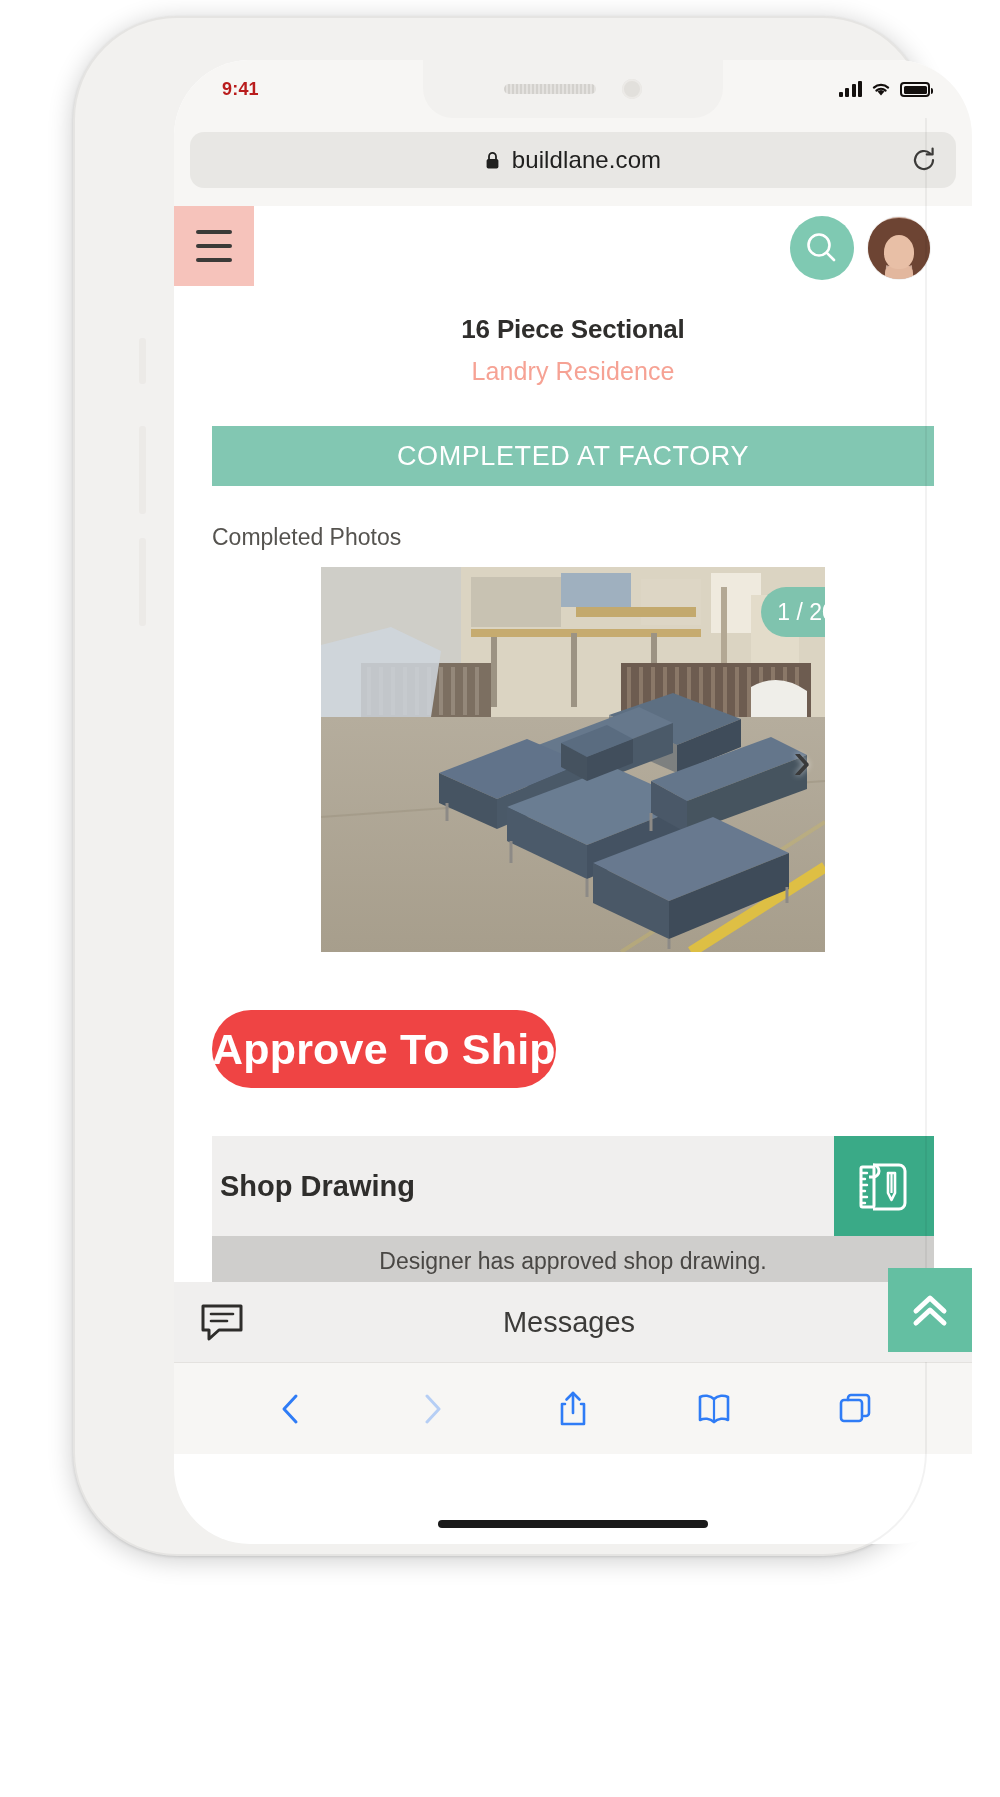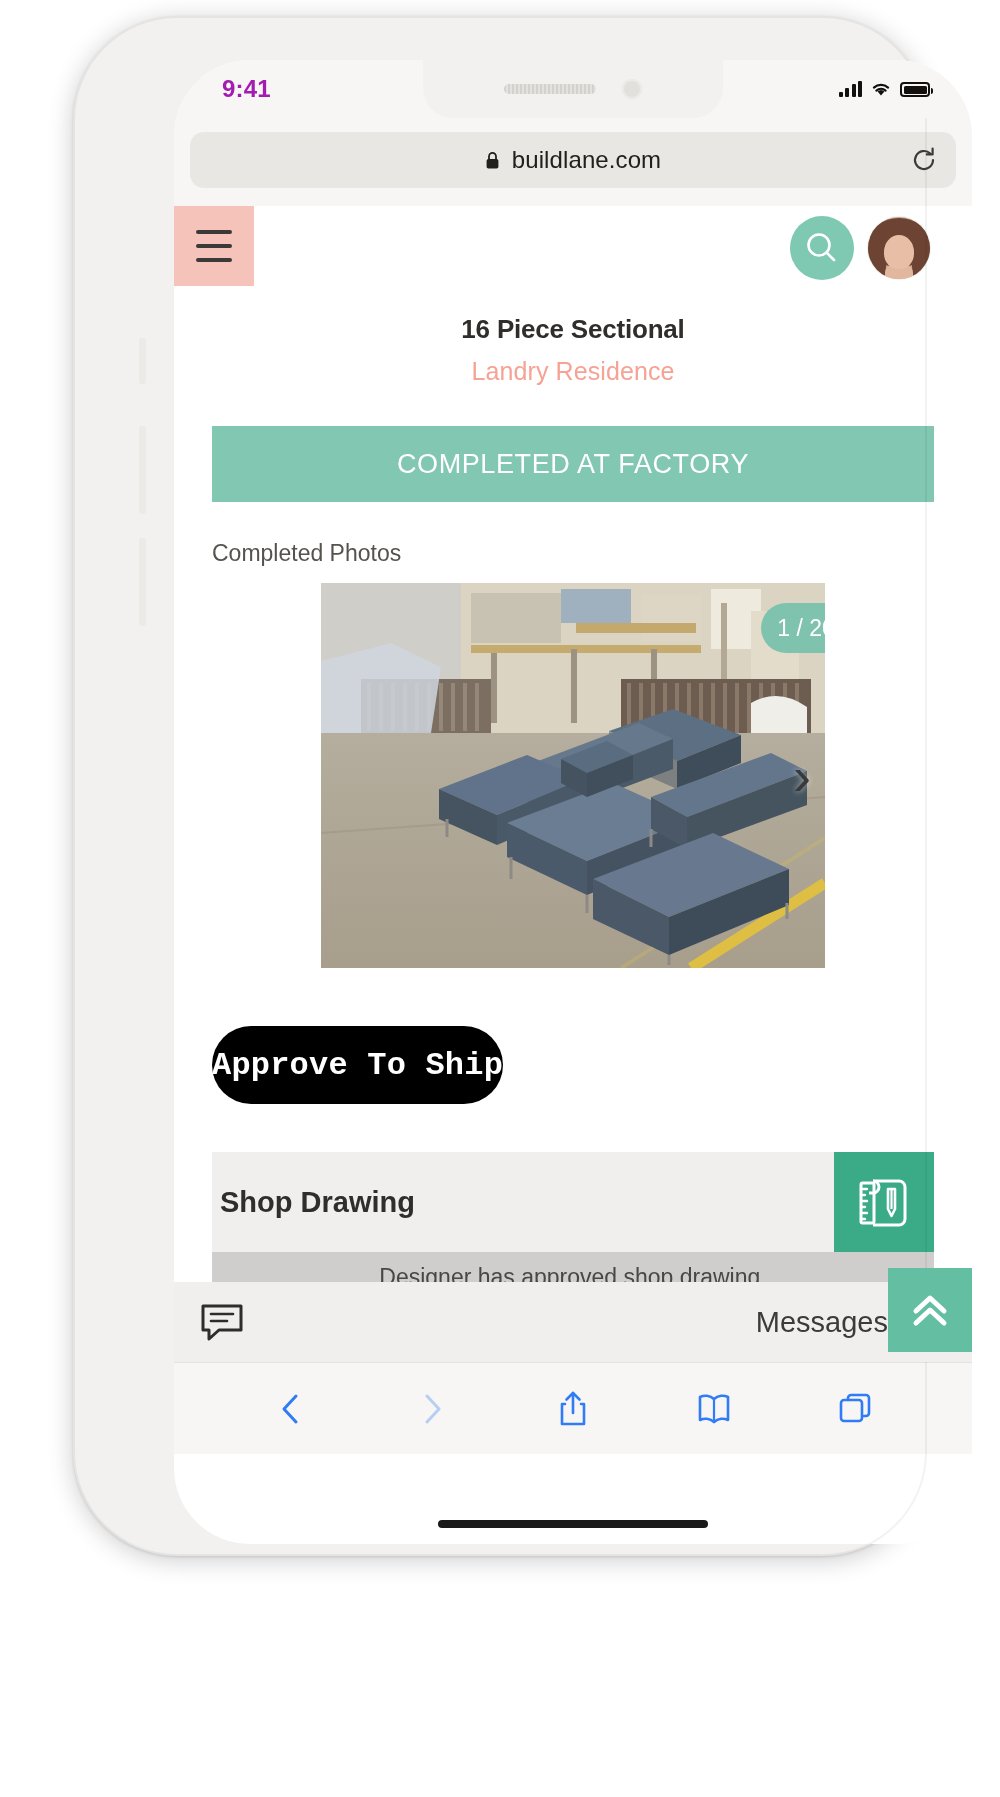--- a/index.html
+++ b/index.html
@@ -82,21 +82,21 @@
   
   .statusbar {
     position: relative;
     height: 58px;
     background: #f7f6f4;
     display: flex; align-items: center;
     padding: 0 42px 0 48px;
     z-index: 30;
   }
   .sb-time {
-    font-size: 24px; font-weight: 600; color: #a21caf;
+    font-size: 18px; font-weight: 600; color: #b91c1c;
     letter-spacing: 0.2px;
     width: 210px;
   }
   .sb-right {
     margin-left: auto;
     display: flex; align-items: flex-end; gap: 8px;
   }
   .sb-signal { display: flex; align-items: flex-end; gap: 2.5px; height: 16px; }
   .sb-signal i { display:block; width: 4px; background: #14100e; border-radius: 1px; }
   .sb-signal i:nth-child(1){ height: 5px; }
@@ -221,21 +221,21 @@
     letter-spacing: -0.2px;
   }
   .proj-sub {
     font-size: 25px; color: #f6a294;
     margin-top: 12px;
     letter-spacing: 0.1px;
   }
 
   .status-banner {
     margin: 40px 38px 0 38px;
-    height: 76px;
+    height: 60px;
     background: #82c7b2;
     display: flex; align-items: center; justify-content: center;
     color: #ffffff;
     font-size: 27px;
     letter-spacing: 0.6px;
   }
 
   .section-label {
     margin: 38px 0 16px 38px;
     font-size: 23px; color: #55534f;
@@ -270,25 +270,25 @@
     line-height: 1;
     font-weight: 300;
     z-index: 6;
     text-shadow: 0 0 6px rgba(255,255,255,0.6);
   }
 
   .approve-btn {
     display: block;
     margin: 58px 38px 0 38px;
     height: 78px;
-    background: #000000;
+    background: #ef4444;
     border: none; border-radius: 40px;
     color: #ffffff;
-    font-size: 32px; font-weight: 700;
-    font-family: Liberation Mono, monospace;
+    font-size: 43px; font-weight: 700;
+    font-family: Liberation Sans, sans-serif;
     cursor: pointer;
     letter-spacing: 0.2px;
   }
 
   .card {
     margin: 48px 38px 0 38px;
     position: relative;
   }
   .card-main {
     display: flex;
@@ -319,21 +319,21 @@
   .msgbar {
     position: absolute;
     left: 0; right: 0; bottom: 0;
     height: 80px;
     background: #f0efee;
     display: flex; align-items: center;
     z-index: 20;
   }
   .msg-icon { width: 96px; display:flex; align-items:center; justify-content:center; }
   .msg-label {
-    flex: 1; text-align: right;
+    flex: 1; text-align: center;
     font-size: 29px; color: #3c3b39;
     margin-left: -20px;
   }
   .msg-up {
     width: 84px; height: 84px;
     background: #64bfa2;
     display: flex; align-items: center; justify-content: center;
     flex: 0 0 84px;
     align-self: flex-start;
     margin-top: -14px;

